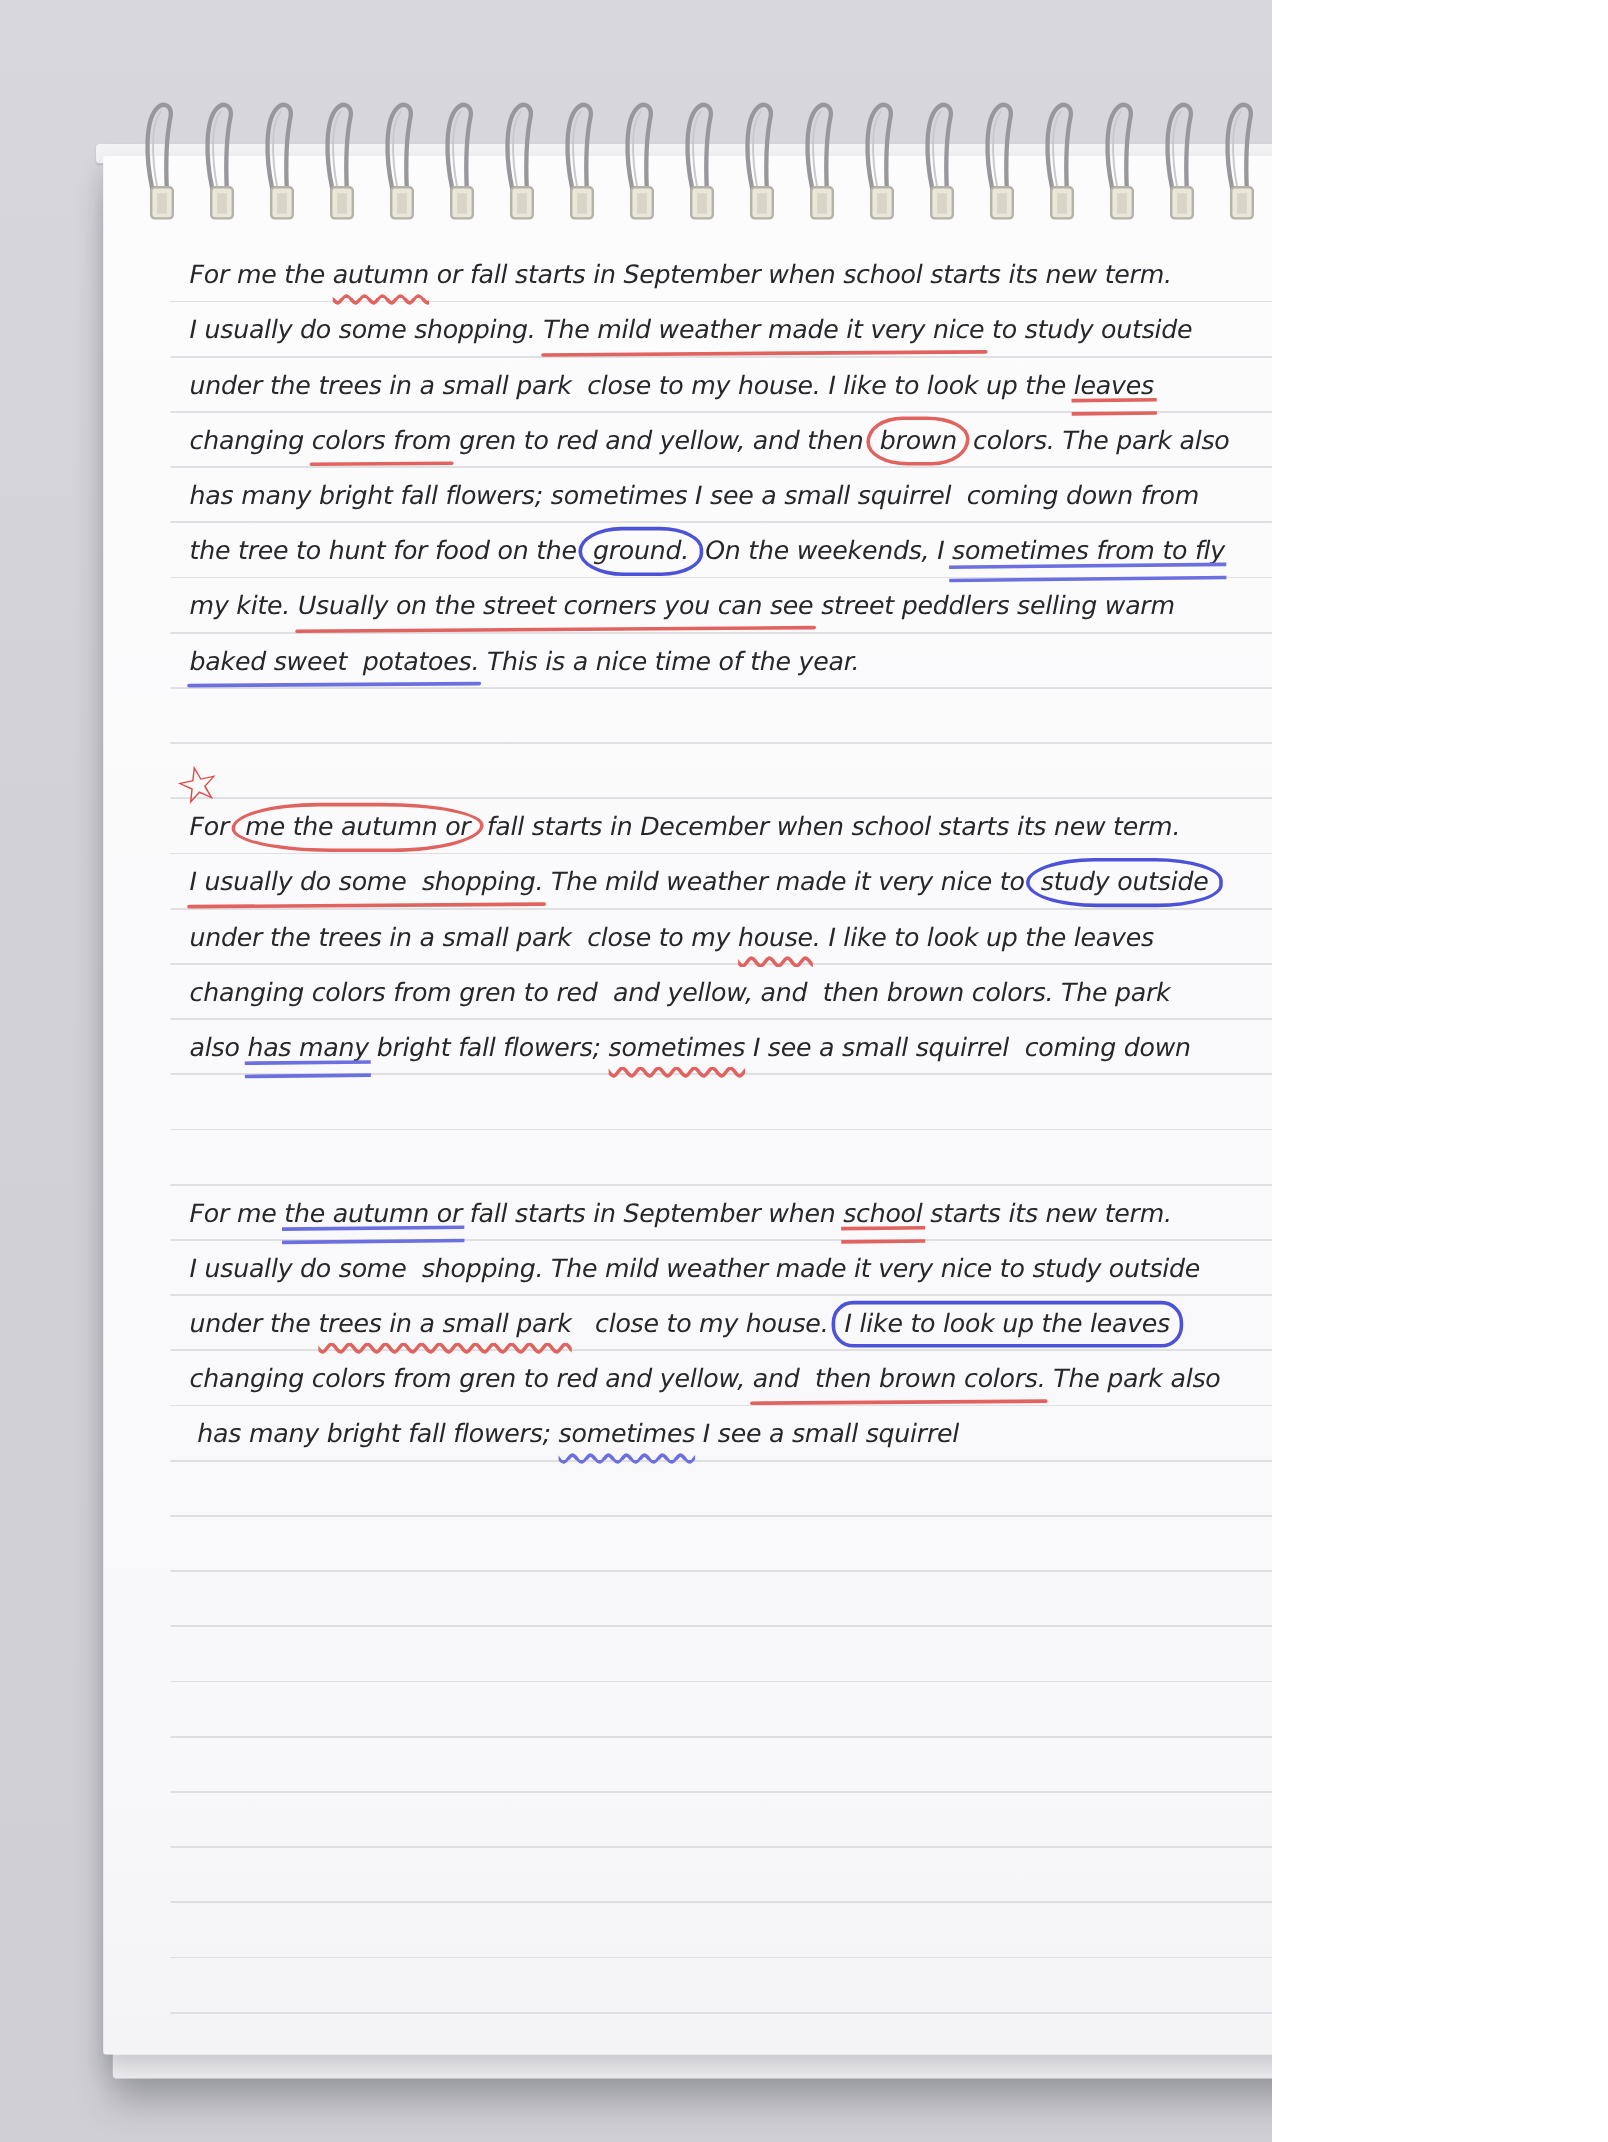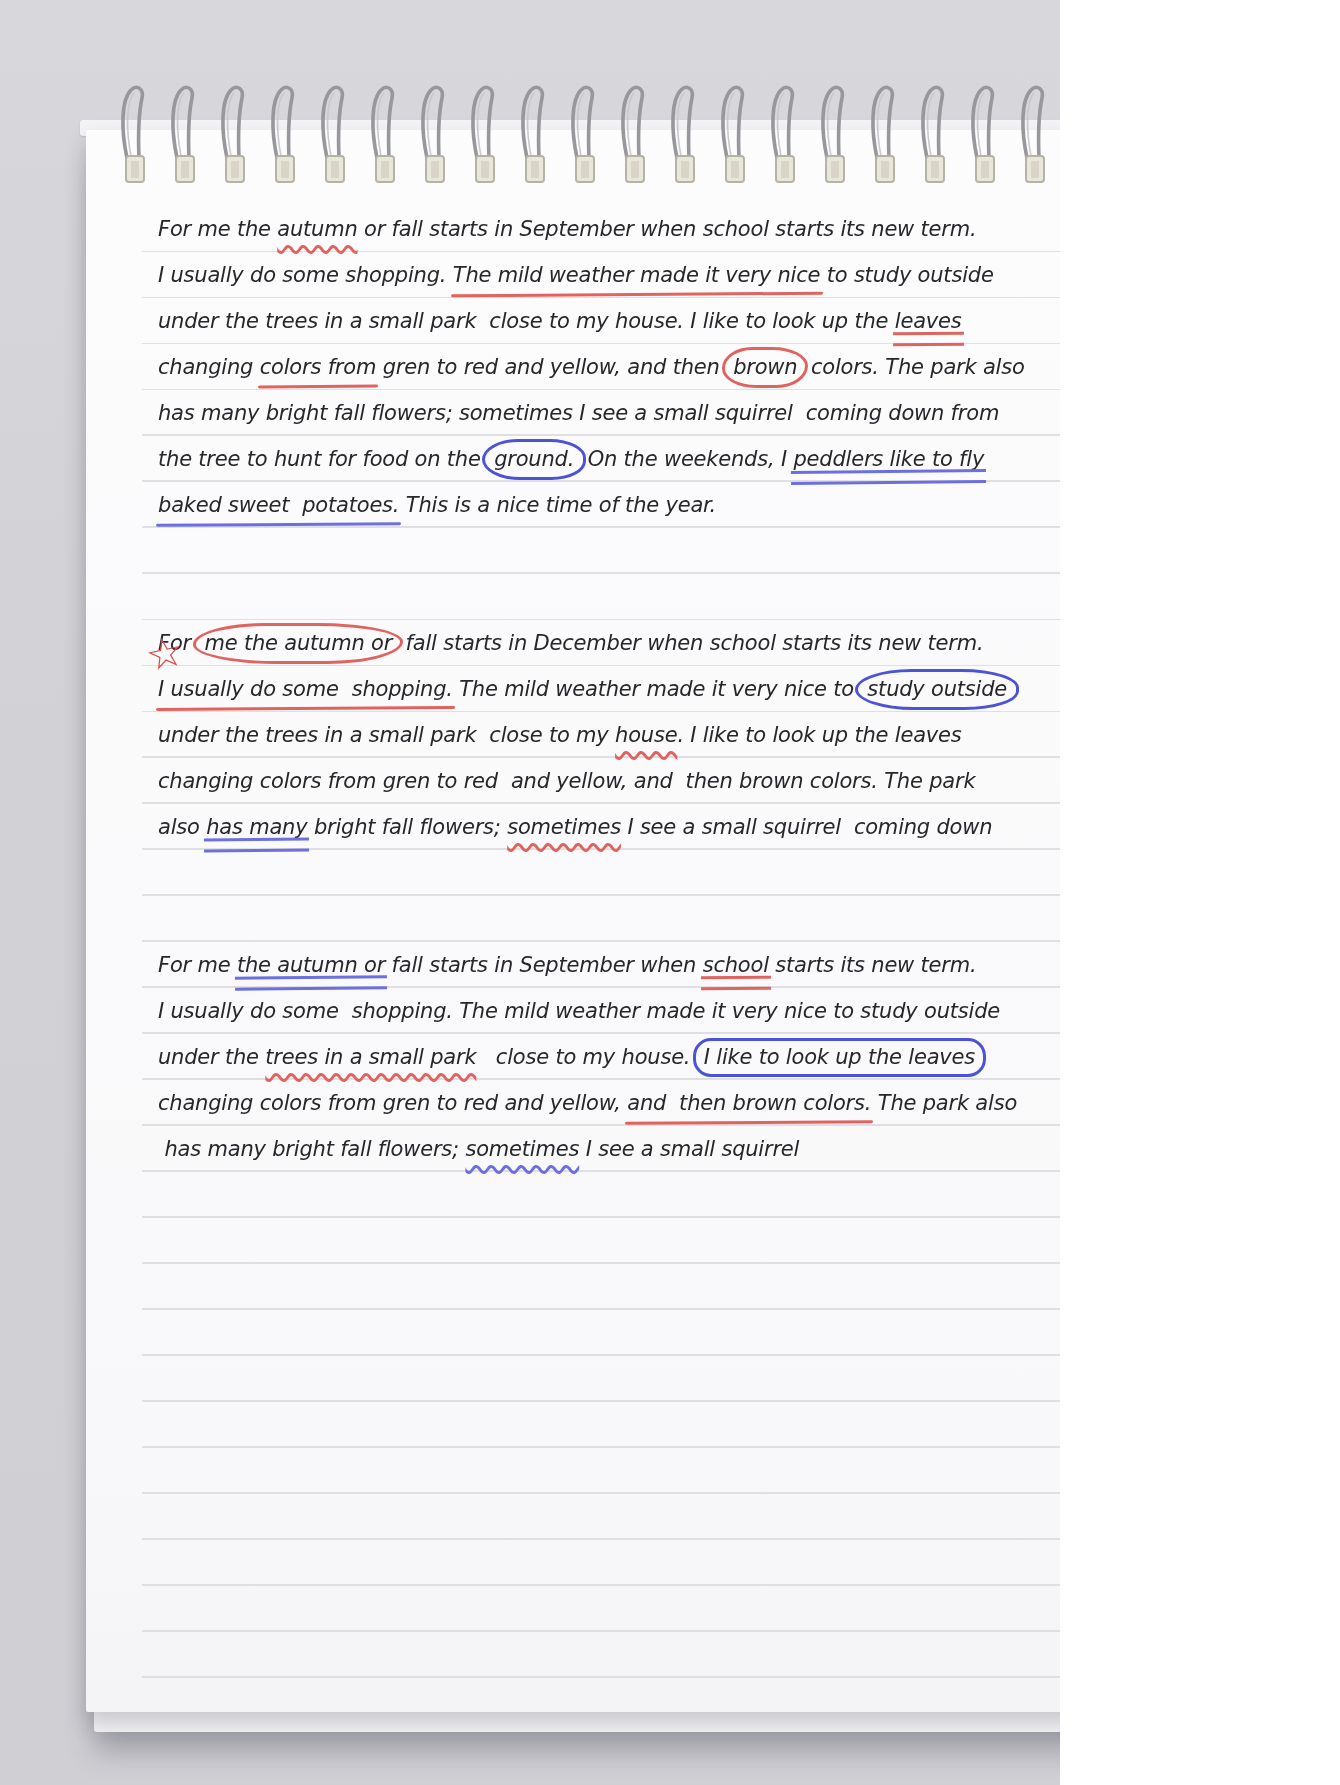--- a/index.html
+++ b/index.html
@@ -57,21 +57,22 @@
 
   <div class="page">
     <div class="rules"></div>
     <div class="textcol" id="textcol">
         <div>
           <div class="row"><span class="seg ">For me the </span><span class="seg wr">autumn</span><span class="seg "> or fall starts in September when school starts its new term.</span></div>
           <div class="row"><span class="seg ">I usually do some shopping. </span><span class="seg u1r">The mild weather made it very nice</span><span class="seg "> to study outside</span></div>
           <div class="row"><span class="seg ">under the trees in a small park  close to my house. I like to look up the </span><span class="seg u2r">leaves</span></div>
           <div class="row"><span class="seg ">changing </span><span class="seg u1r">colors from</span><span class="seg "> gren to red and yellow, and then </span><span class="seg or">brown</span><span class="seg "> colors. The park also</span></div>
           <div class="row"><span class="seg ">has many bright fall flowers; sometimes I see a small squirrel  coming down from</span></div>
-          <div class="row"><span class="seg ">the tree to hunt for food on the </span><span class="seg ob">ground.</span><span class="seg "> On the weekends, I </span><span class="seg u2b">peddlers like to fly</span></div>
+          <div class="row"><span class="seg ">the tree to hunt for food on the </span><span class="seg ob">ground.</span><span class="seg "> On the weekends, I </span><span class="seg u2b">sometimes from to fly</span></div>
+          <div class="row"><span class="seg ">my kite. </span><span class="seg u1r">Usually on the street corners you can see</span><span class="seg "> street peddlers selling warm</span></div>
           <div class="row"><span class="seg u1b">baked sweet  potatoes.</span><span class="seg "> This is a nice time of the year.</span></div>
         </div>
         <div style="height: 92px;"></div>
         <div>
           <div class="row"><span class="seg ">For </span><span class="seg or">me the autumn or</span><span class="seg "> fall starts in December when school starts its new term.</span></div>
           <div class="row"><span class="seg u1r">I usually do some  shopping.</span><span class="seg "> The mild weather made it very nice to </span><span class="seg ob">study outside</span></div>
           <div class="row"><span class="seg ">under the trees in a small park  close to my </span><span class="seg wr">house</span><span class="seg ">. I like to look up the leaves</span></div>
           <div class="row"><span class="seg ">changing colors from gren to red  and yellow, and  then brown colors. The park</span></div>
           <div class="row"><span class="seg ">also </span><span class="seg u2b">has many</span><span class="seg "> bright fall flowers; </span><span class="seg wr">sometimes</span><span class="seg "> I see a small squirrel  coming down</span></div>
         </div>

